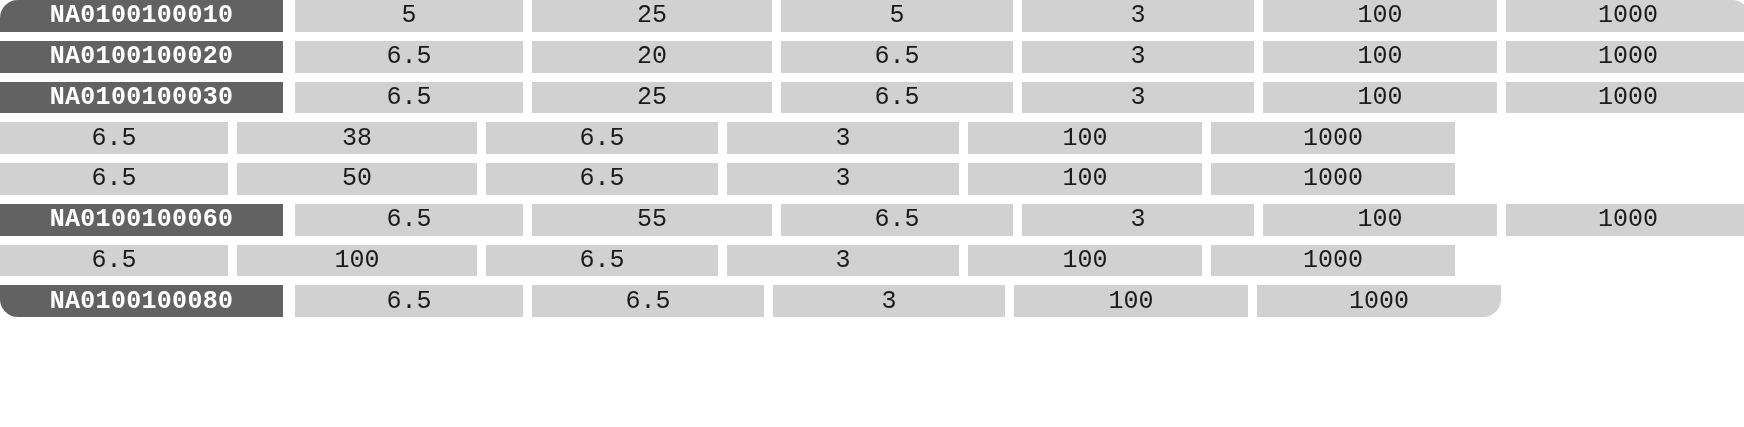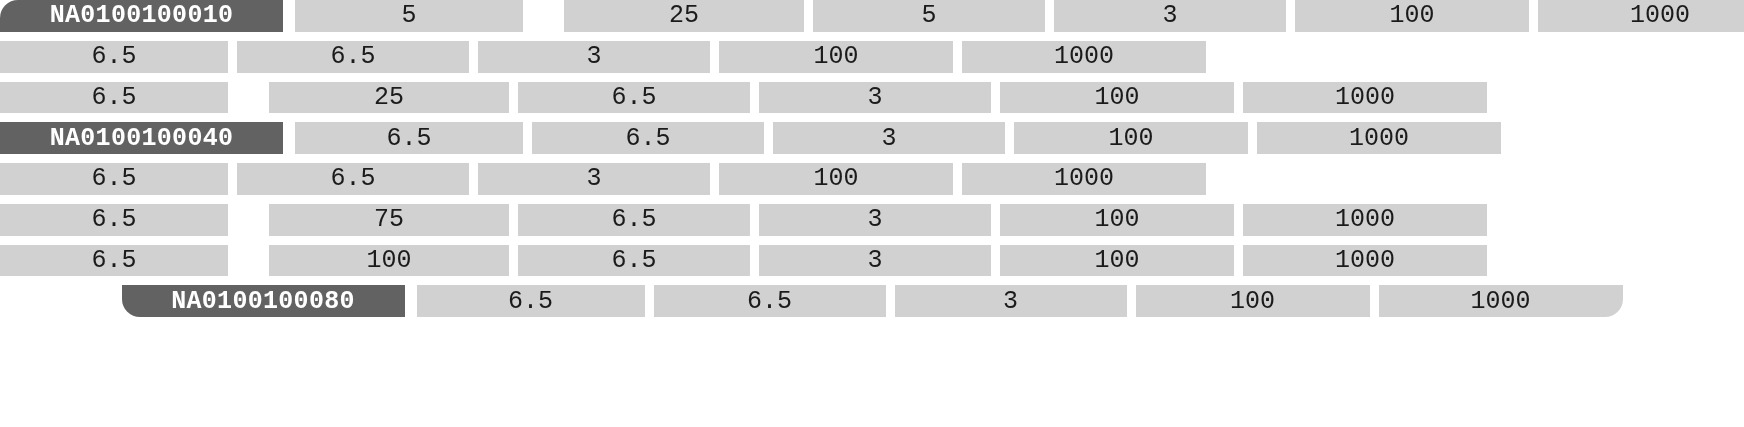--- a/index.html
+++ b/index.html
@@ -27,21 +27,20 @@
   .table-row {
     flex: 1 1 0;
     display: flex;
     flex-direction: row;
     align-items: stretch;
     margin-bottom: 9px;
     min-height: 0;
   }
   .table-row:last-child {
     margin-bottom: 0;
-    justify-content: center;
   }
 
   
   .cell-label {
     width: 283px;
     flex: 0 0 283px;
     background: #626262;
     color: #ffffff;
     font-weight: bold;
     font-size: 25px;
@@ -64,21 +63,21 @@
     box-sizing: border-box;
     margin-right: 9px;
     min-width: 0;
   }
   .cell-data:last-child {
     margin-right: 0;
   }
 
   
   .col-1 { flex: 0 0 228px; }
-  .col-2 { flex: 0 0 240px; margin-left: 32px; }
+  .col-2 { flex: 0 0 240px; }
   .col-3 { flex: 0 0 232px; }
   .col-4 { flex: 0 0 232px; }
   .col-5 { flex: 0 0 234px; }
   .col-6 { flex: 0 0 244px; }
 
   
   .table-row:first-child .cell-label { border-top-left-radius: 18px; }
   .table-row:last-child  .cell-label { border-bottom-left-radius: 18px; }
   .table-row:first-child .cell-data:last-child { border-top-right-radius: 18px; }
   .table-row:last-child  .cell-data:last-child { border-bottom-right-radius: 18px; }
@@ -92,56 +91,61 @@
     <div class="cell-label">NA0100100010</div>
     <div class="cell-data col-1">5</div>
     <div class="cell-data col-2">25</div>
     <div class="cell-data col-3">5</div>
     <div class="cell-data col-4">3</div>
     <div class="cell-data col-5">100</div>
     <div class="cell-data col-6">1000</div>
   </div>
 
   <div class="table-row">
+    <div class="cell-label">NA0100100020</div>
     <div class="cell-data col-1">6.5</div>
+    <div class="cell-data col-2">20</div>
     <div class="cell-data col-3">6.5</div>
     <div class="cell-data col-4">3</div>
     <div class="cell-data col-5">100</div>
     <div class="cell-data col-6">1000</div>
   </div>
 
   <div class="table-row">
+    <div class="cell-label">NA0100100030</div>
     <div class="cell-data col-1">6.5</div>
     <div class="cell-data col-2">25</div>
     <div class="cell-data col-3">6.5</div>
     <div class="cell-data col-4">3</div>
     <div class="cell-data col-5">100</div>
     <div class="cell-data col-6">1000</div>
   </div>
 
   <div class="table-row">
-    <div class="cell-label">NA0100100040</div>
     <div class="cell-data col-1">6.5</div>
+    <div class="cell-data col-2">38</div>
     <div class="cell-data col-3">6.5</div>
     <div class="cell-data col-4">3</div>
     <div class="cell-data col-5">100</div>
     <div class="cell-data col-6">1000</div>
   </div>
 
   <div class="table-row">
     <div class="cell-data col-1">6.5</div>
+    <div class="cell-data col-2">50</div>
     <div class="cell-data col-3">6.5</div>
     <div class="cell-data col-4">3</div>
     <div class="cell-data col-5">100</div>
     <div class="cell-data col-6">1000</div>
   </div>
 
   <div class="table-row">
+    <div class="cell-label">NA0100100060</div>
     <div class="cell-data col-1">6.5</div>
-    <div class="cell-data col-2">75</div>
+    <div class="cell-data col-2">55</div>
     <div class="cell-data col-3">6.5</div>
     <div class="cell-data col-4">3</div>
     <div class="cell-data col-5">100</div>
     <div class="cell-data col-6">1000</div>
   </div>
 
   <div class="table-row">
     <div class="cell-data col-1">6.5</div>
     <div class="cell-data col-2">100</div>
     <div class="cell-data col-3">6.5</div>

